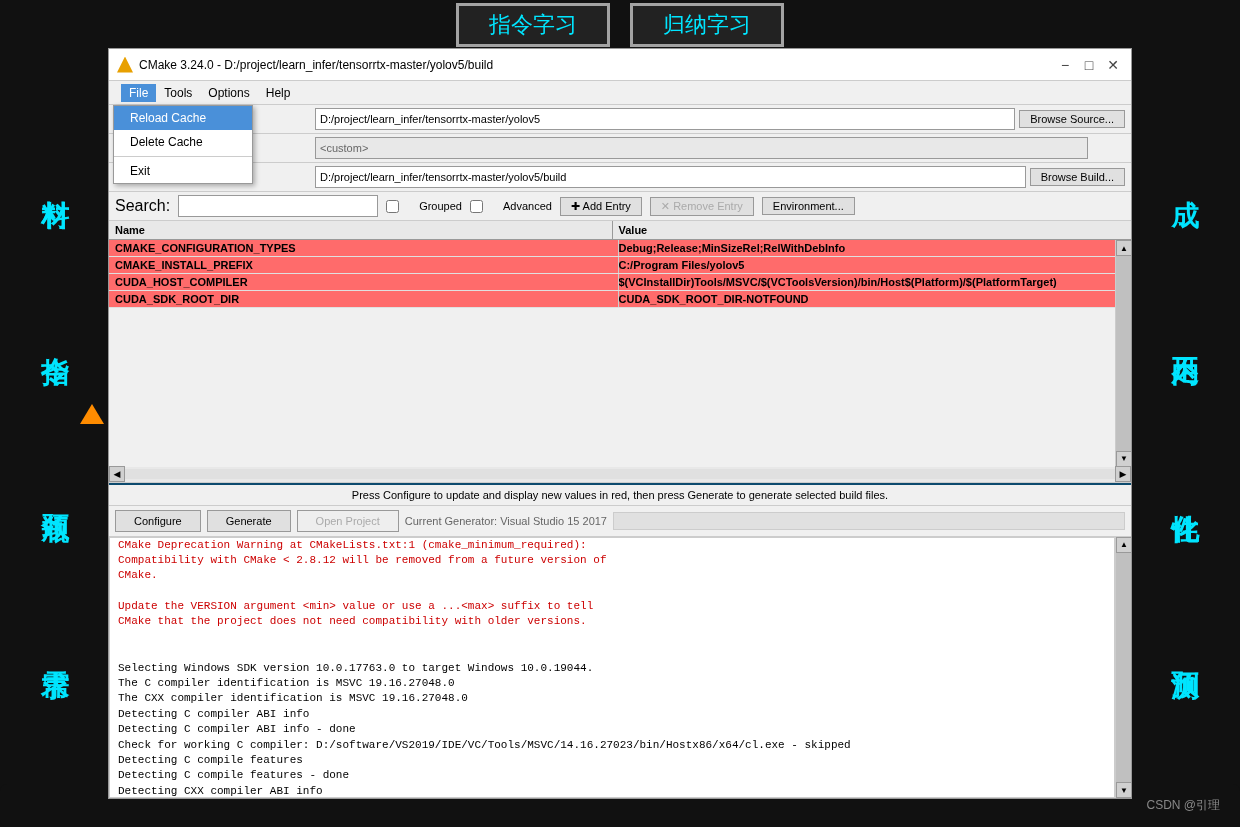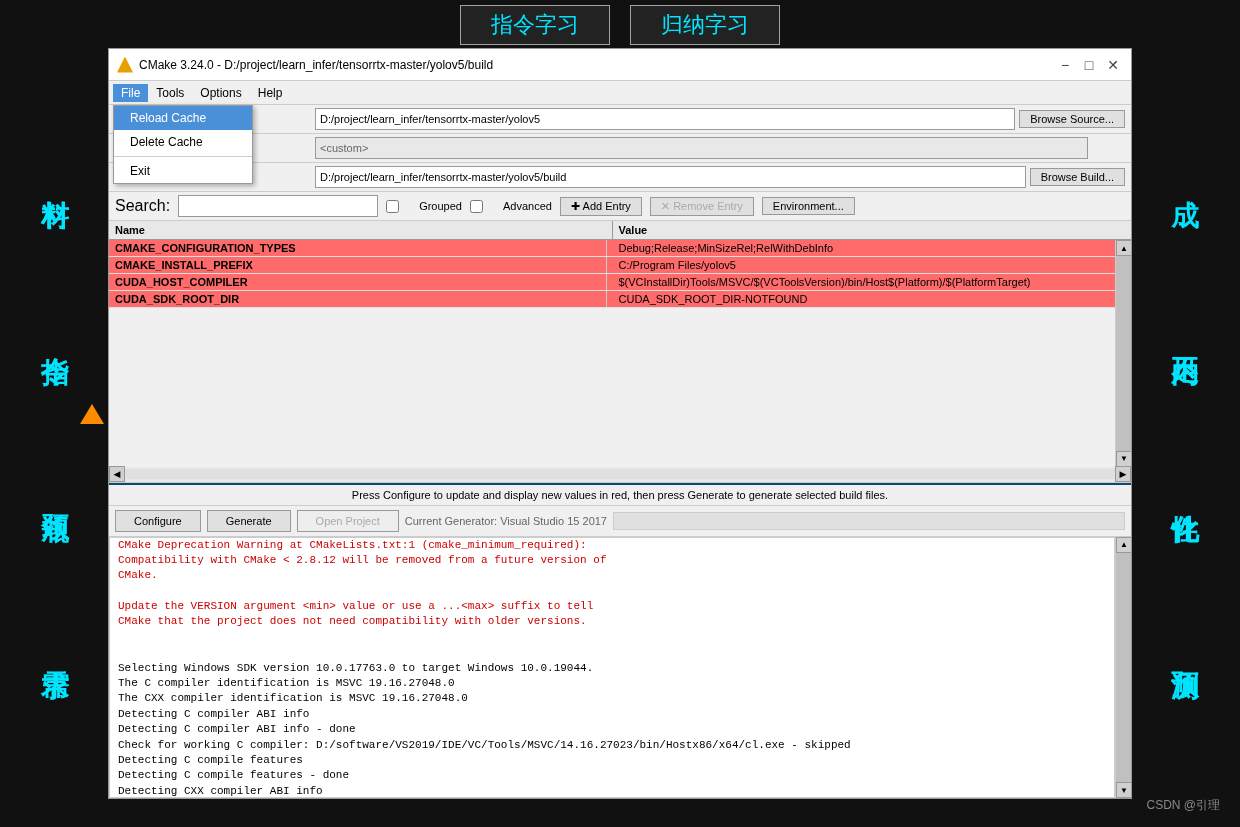--- a/index.html
+++ b/index.html
@@ -57,21 +57,21 @@
       height: 50px;
       background: #111;
       display: flex;
       align-items: center;
       justify-content: center;
       gap: 20px;
       z-index: 1;
     }
     .bg-top-btn {
       background: #222;
-      border: 1px solid #a3a3a3;
+      border: 3px solid #a3a3a3;
       color: #00e5ff;
       font-size: 22px;
       padding: 4px 30px;
       cursor: pointer;
     }
     .bg-bottom {
       position: absolute;
       bottom: 0; left: 0; right: 0;
       height: 43px;
       background: #111;
@@ -153,21 +153,21 @@
       font-size: 14px;
       color: #444;
     }
 
     
     .menu-bar {
       background: #f0f0f0;
       height: 24px;
       display: flex;
       align-items: center;
-      padding: 0 4px;
+      padding: 0 12px;
       border-bottom: 1px solid #ccc;
       flex-shrink: 0;
       position: relative;
     }
     .menu-item {
       padding: 2px 8px;
       font-size: 12px;
       color: #000;
       cursor: pointer;
     }
@@ -319,26 +319,27 @@
     .td-name {
       flex: 1;
       padding: 2px 6px;
       font-size: 11px;
       border-right: 1px solid #ccc;
       font-weight: bold;
       color: #000;
     }
     .td-value {
       flex: 1;
-      padding: 2px 12px;
+      padding: 2px 0;
       font-size: 11px;
       color: #000;
       overflow: hidden;
       text-overflow: ellipsis;
       white-space: nowrap;
+      font-weight: bold;
     }
     .table-row.red .td-name,
     .table-row.red .td-value,
     .table-row.red-dark .td-name,
     .table-row.red-dark .td-value {
       color: #000;
     }
 
     
     .h-scroll-area {

